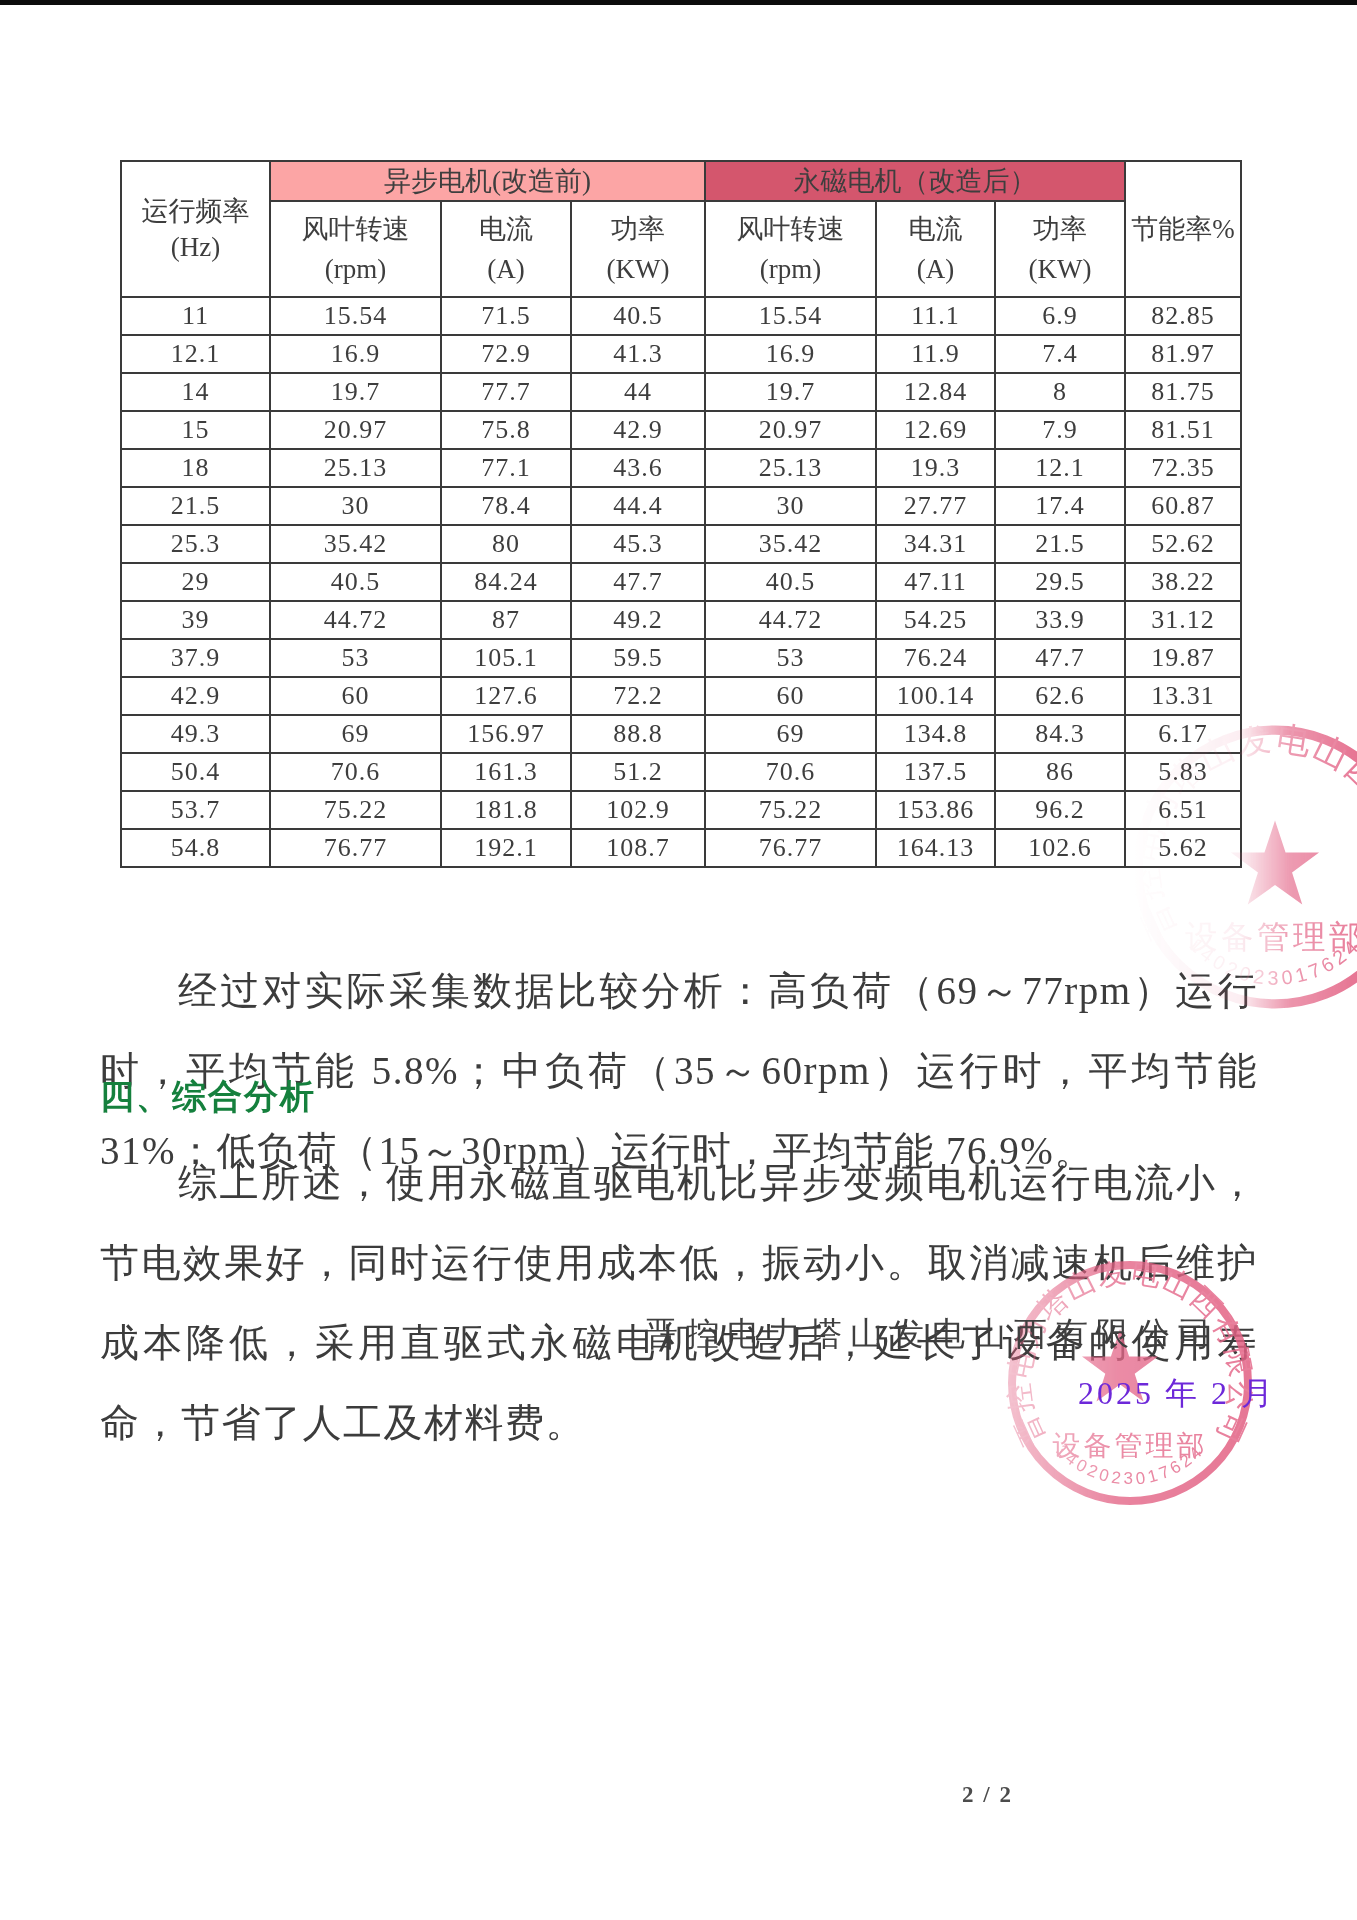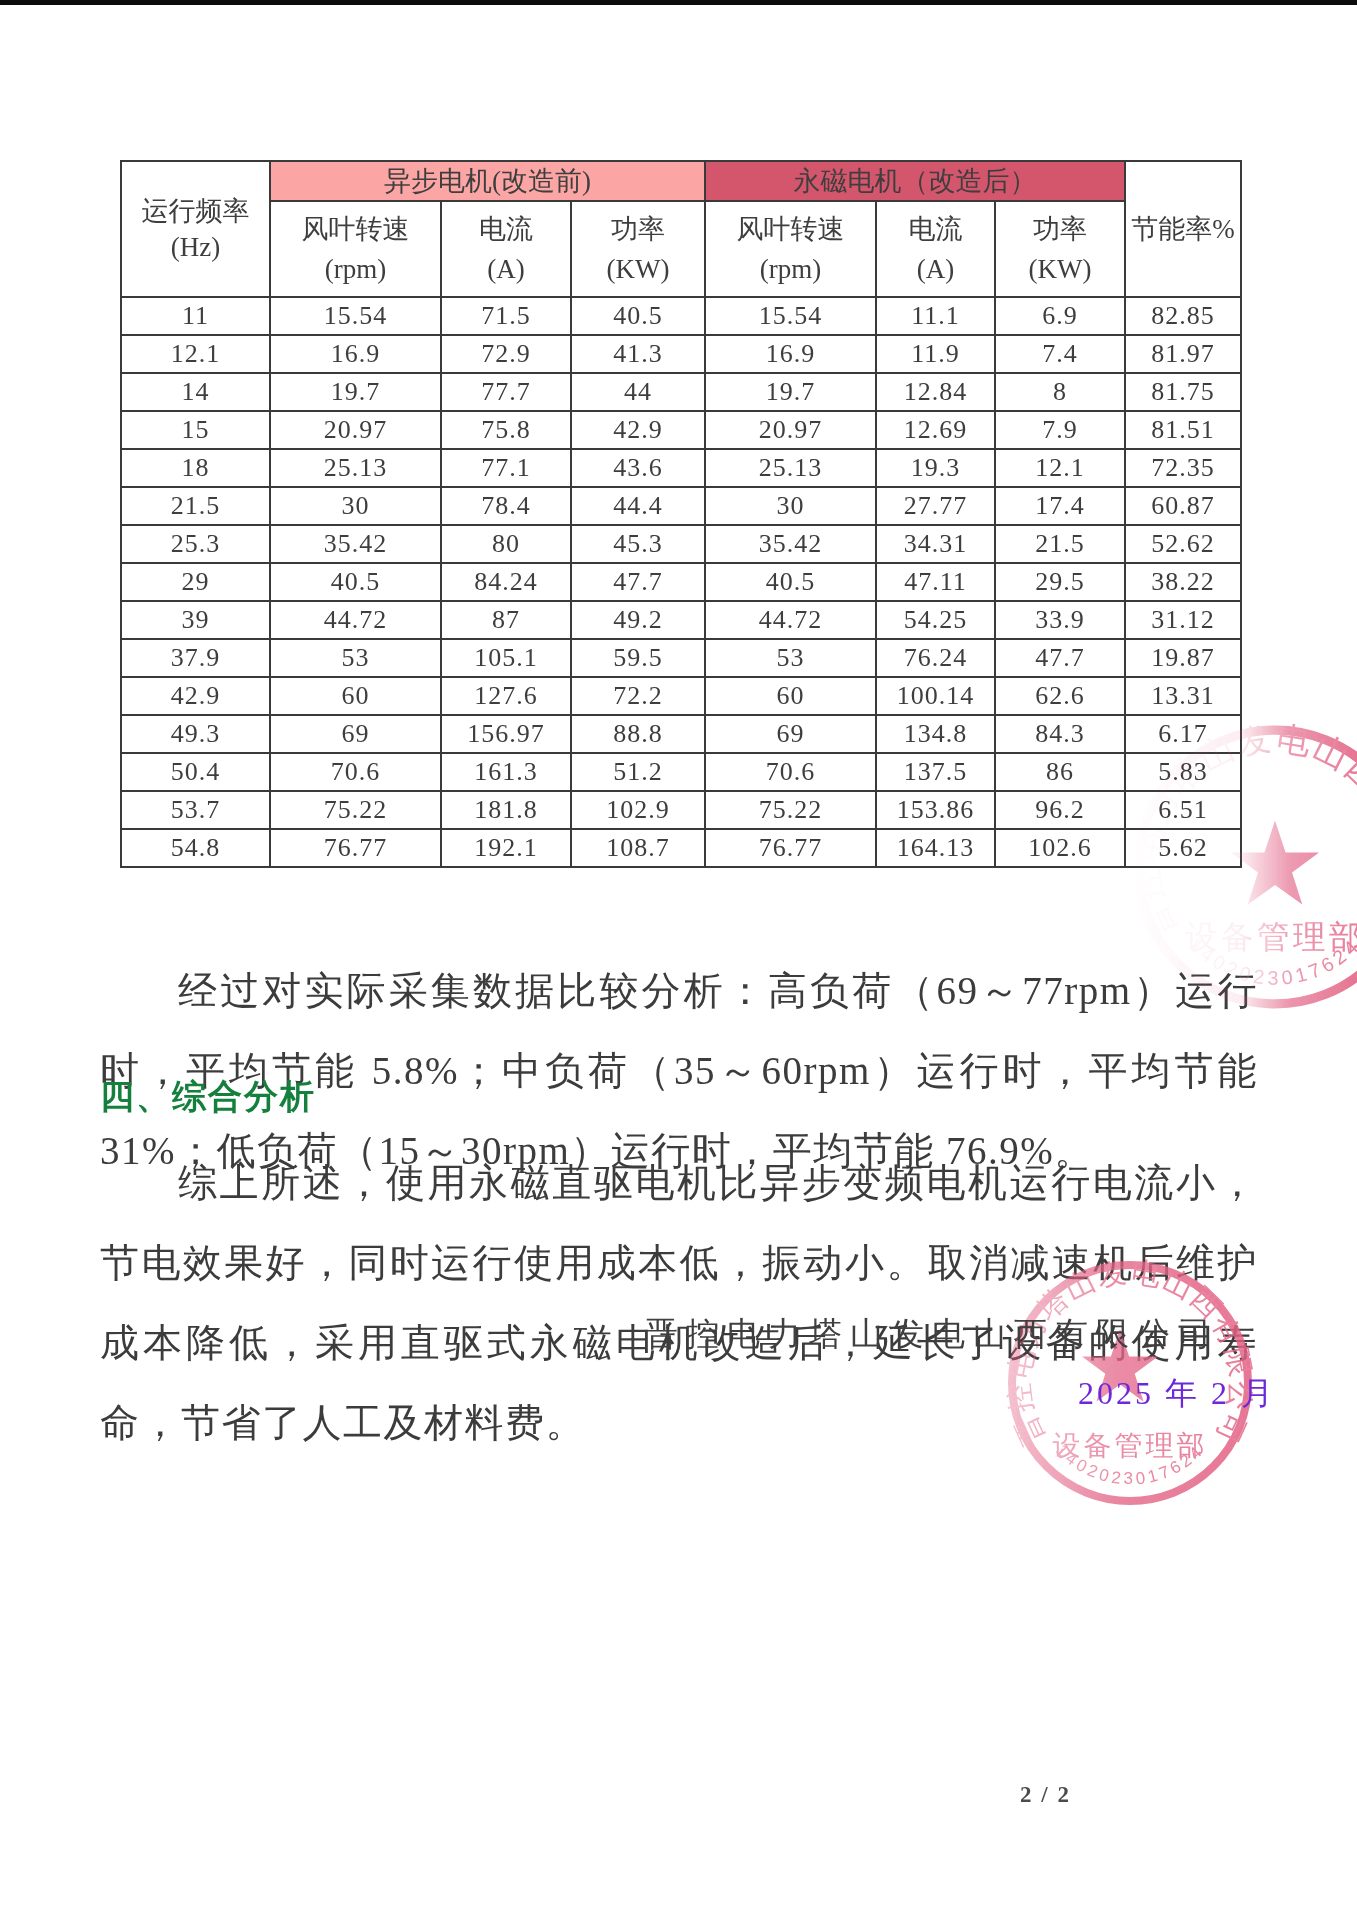--- a/index.html
+++ b/index.html
@@ -39,21 +39,21 @@
   }
   .company-line{
     position:absolute;left:645px;top:1312px;font-size:33px;letter-spacing:8px;
     color:#3f3f3f;z-index:5;
   }
   .date-line{
     position:absolute;left:1078px;top:1372px;font-size:32px;letter-spacing:3px;
     color:#6d28d9;z-index:5;
   }
   .page-number{
-    position:absolute;left:1020px;top:1782px;font-size:23px;font-weight:bold;
+    position:absolute;left:962px;top:1782px;font-size:23px;font-weight:bold;
     color:#4c4c4c;letter-spacing:2px;font-family:"Liberation Serif",serif;
   }
   .seal-svg{position:absolute;z-index:3;}
   .seal-big{left:1005px;top:1258px;width:250px;height:250px;}
   .seal-partial{left:1130px;top:722px;width:290px;height:290px;}
 </style>
 </head>
 <body>
 
 <div class="scan-edge"></div>

